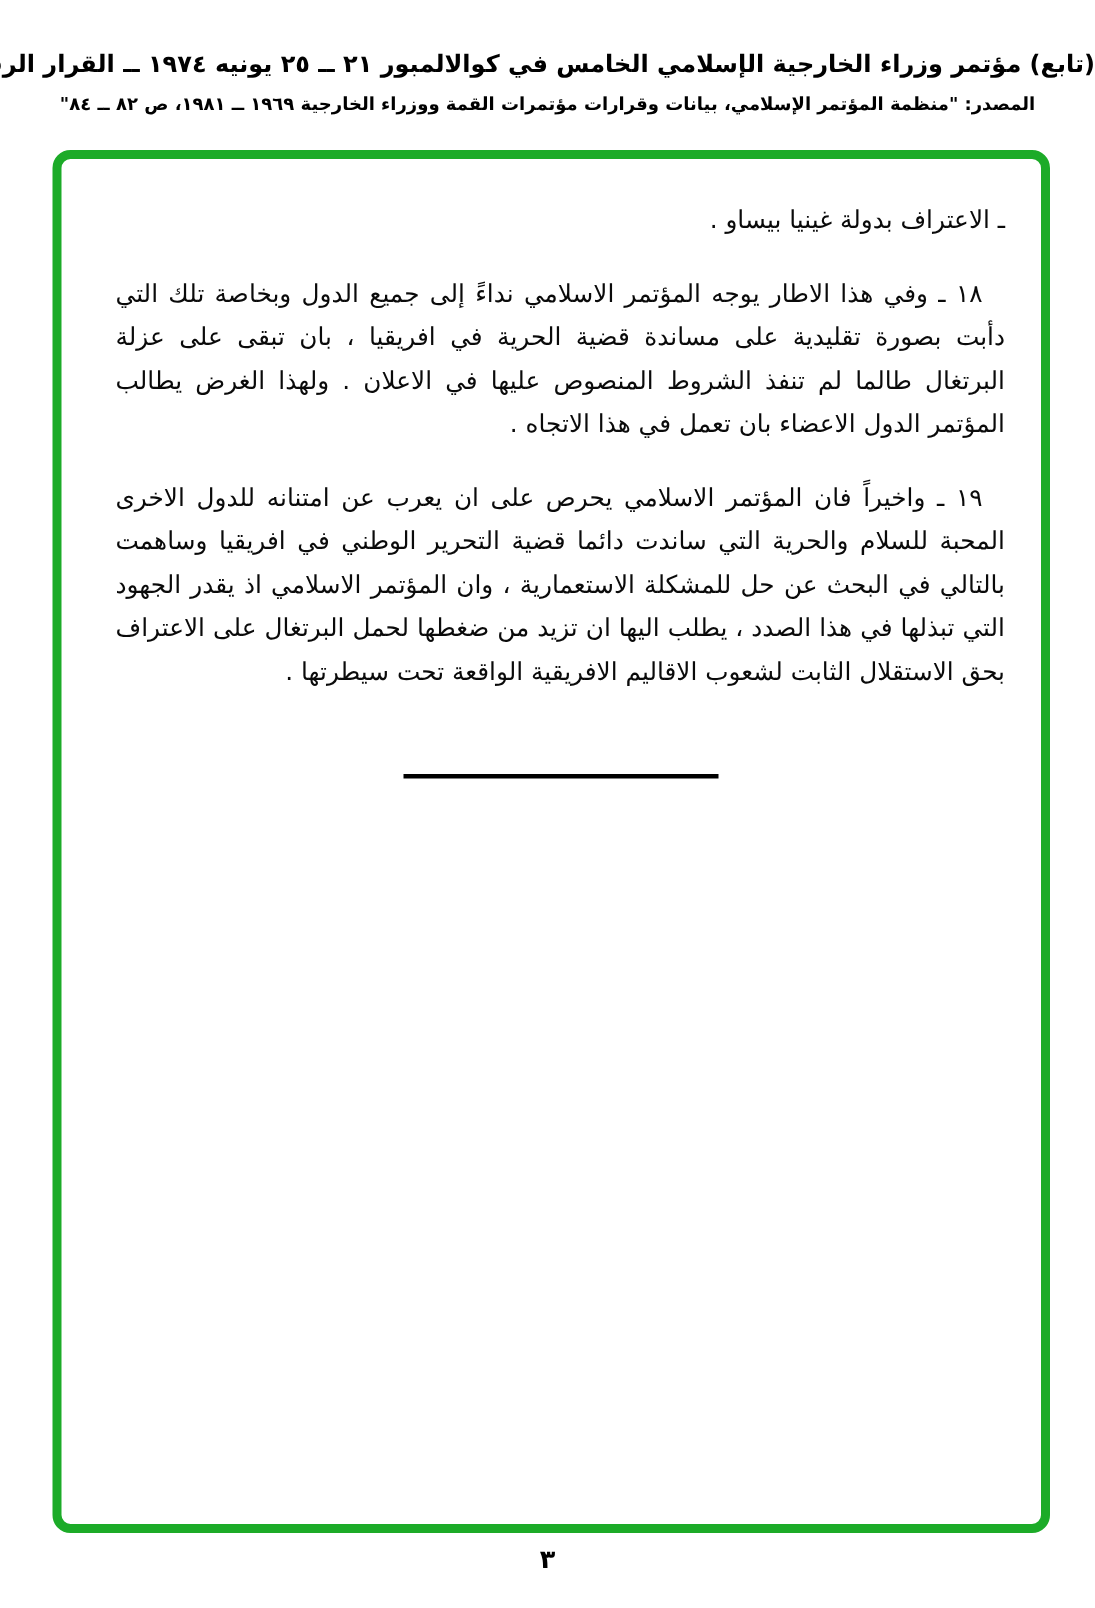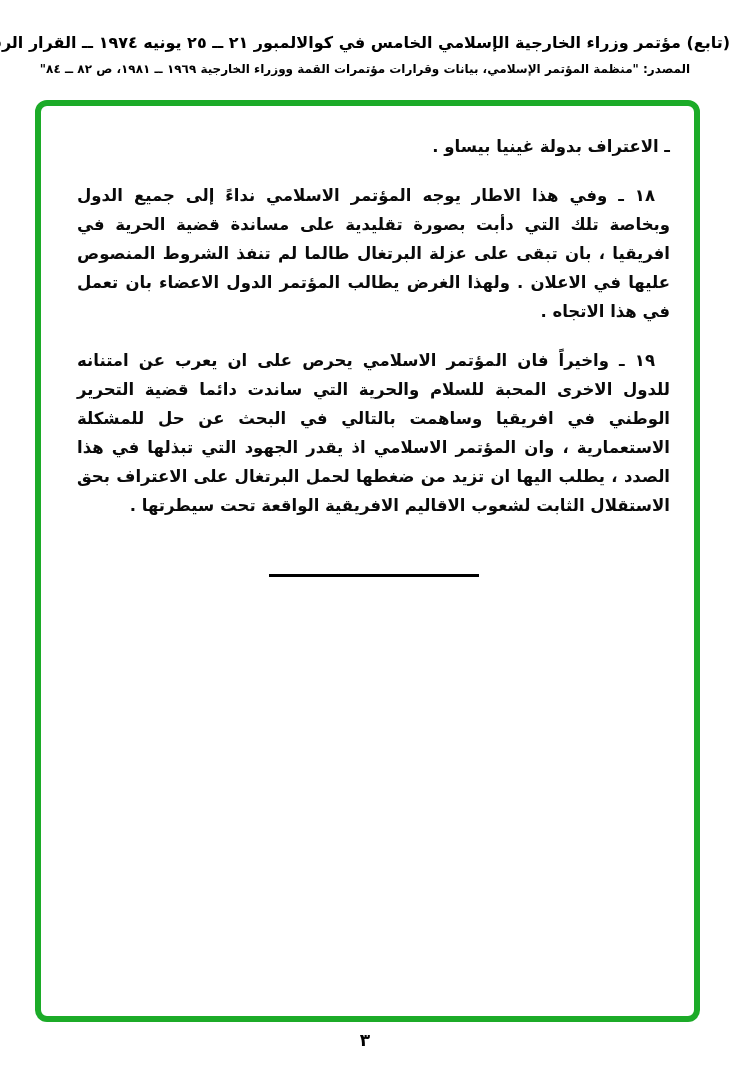--- a/index.html
+++ b/index.html
@@ -46,21 +46,21 @@
       height: 922px;
       border: 6px solid #1cab28;
       border-radius: 12px;
       background: #ffffff;
     }
     .frame-inner {
       direction: rtl;
       text-align: justify;
       padding: 26px 24px 0 36px;
       font-size: 16.5px;
-      font-weight: bold;
+      font-weight: normal;
       line-height: 29px;
       color: #0a0a0a;
     }
     .recognition-line {
       margin-bottom: 6px;
       text-align: right;
     }
     .body-paragraph {
       text-indent: 15px;
       margin-top: 20px;

